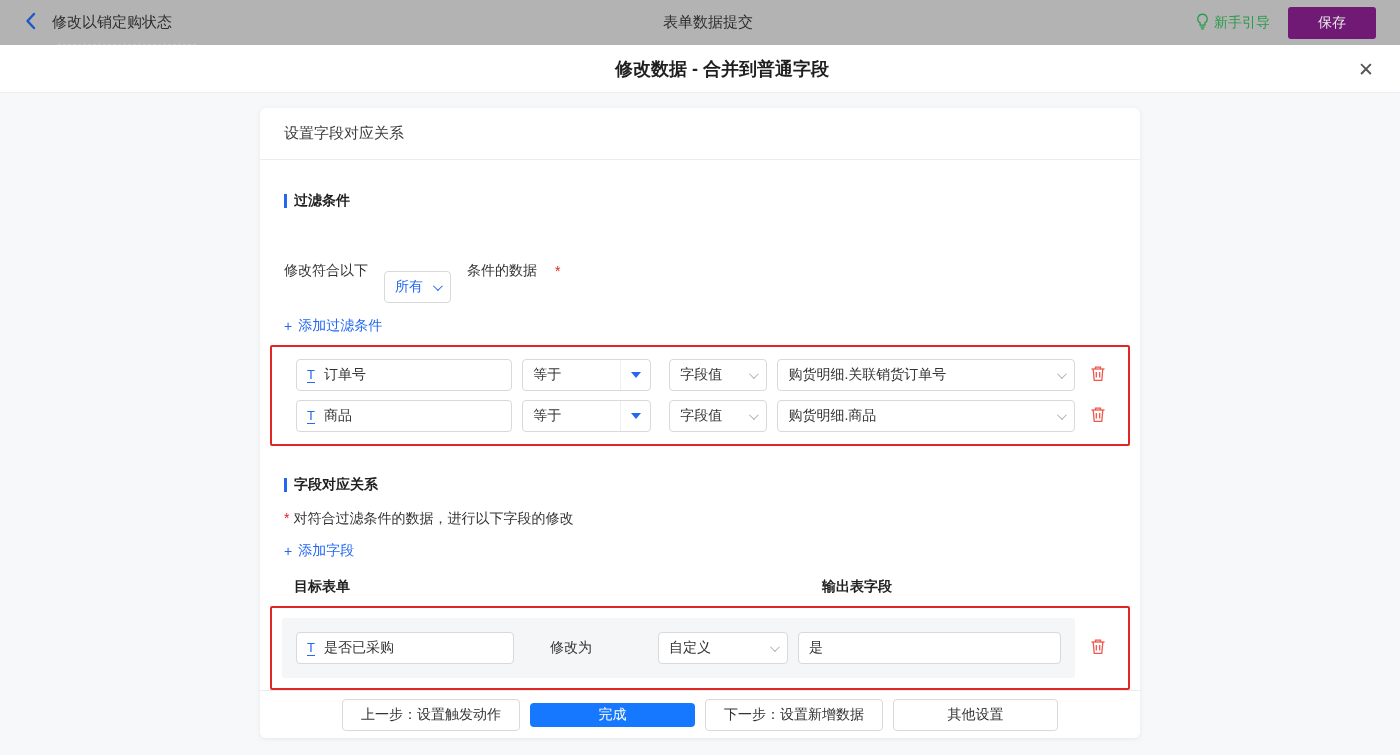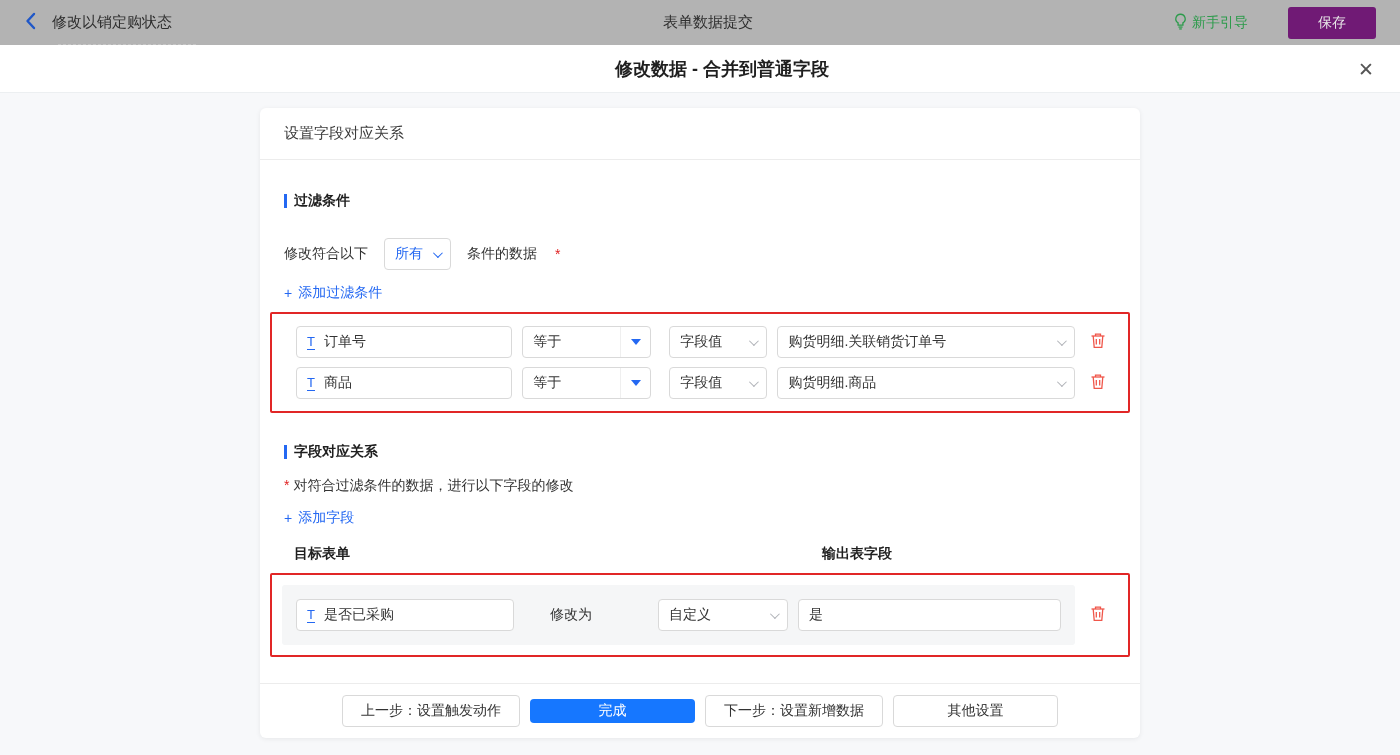--- a/index.html
+++ b/index.html
@@ -6,42 +6,42 @@
   html,body { width:1400px; height:755px; overflow:hidden; }
   body { font-family:"Liberation Sans","DejaVu Sans",sans-serif; font-size:14px; color:#333; background:#f5f6f8; }
 
   
   .topbar { position:relative; height:45px; background:#b3b3b3; display:flex; align-items:center; padding:0 24px; }
   .topbar-left { display:flex; align-items:center; gap:14px; }
   .back-btn { display:flex; align-items:center; cursor:pointer; color:#1f57c8; }
   .topbar-title { font-size:15px; color:#2f2f2f; }
   .title-dash { position:absolute; top:44px; left:58px; width:138px; border-top:1px dashed #c6c6c6; }
   .topbar-center { position:absolute; left:16px; right:0; text-align:center; font-size:15px; color:#2f2f2f; pointer-events:none; }
-  .topbar-right { margin-left:auto; display:flex; align-items:center; gap:40px; position:relative; z-index:2; }
+  .topbar-right { margin-left:auto; display:flex; align-items:center; gap:18px; position:relative; z-index:2; }
   .guide { display:flex; align-items:center; gap:5px; color:#2c9b4b; font-size:14px; cursor:pointer; }
   .save-btn { background:#701a75; color:#e8e8e8; border:none; border-radius:3px; font-size:14px; padding:7px 30px; cursor:pointer; }
 
   
   .modal-header { position:relative; height:48px; background:#fff; border-bottom:1px solid #eceff1; display:flex; align-items:center; justify-content:center; }
   .modal-title { font-size:18px; font-weight:bold; color:#1f1f1f;margin-left:44px; }
   .close-btn { position:absolute; right:26px; top:50%; transform:translateY(-50%); font-size:19px; color:#555; background:none; border:none; cursor:pointer; line-height:1; }
 
   .modal-body { height:662px; background:#f7f8fa; display:flex; flex-direction:column; align-items:center; }
 
   
   .card { width:880px; height:630px; margin-top:15px; background:#fff; border-radius:6px; box-shadow:0 1px 5px rgba(0,0,0,0.07); display:flex; flex-direction:column; }
   .card-header { padding:16px 24px; font-size:15px; color:#3c3c3c; border-bottom:1px solid #ececec; }
   .card-content { flex:1; padding:0 24px; }
 
   .section-title { display:flex; align-items:center; margin-top:32px; }
   .blue-bar { width:3px; height:14px; background:#2468F2; margin-right:7px; }
   .section-title b { font-size:14px; color:#1f1f1f; }
 
   .match-row { display:flex; align-items:center; margin-top:28px; gap:16px; }
-  .match-select { height:32px; min-width:64px; border:1px solid #d9d9d9; border-radius:4px; display:flex; align-items:center; gap:10px; padding:0 10px; color:#2468F2; cursor:pointer; background:#fff; }
+  .match-select { height:32px; min-width:64px; border:1px solid #d9d9d9; border-radius:4px; display:flex; align-items:center; gap:10px; padding:0 10px; color:#2468F2; cursor:pointer; background:#fff;margin-top:33px; }
   .chev { width:7px; height:7px; border-right:1.5px solid currentColor; border-bottom:1.5px solid currentColor; transform:rotate(45deg) translateY(-2px); }
   .chev-gray { color:#b0b3b8; }
   .req { color:#e02020; margin-left:2px; }
 
   .add-link { display:inline-flex; align-items:center; gap:6px; color:#2468F2; margin-top:14px; cursor:pointer; font-size:14px; }
 
   .red-group { border:2px solid #E12626; border-radius:2px; margin:10px -14px 0; padding:12px 22px 12px 24px; }
   .f-row { display:flex; align-items:center; }
   .f-row + .f-row { margin-top:9px; }
   .field-box { width:218px; height:32px; border:1px solid #d9d9d9; border-radius:4px; background:#fff; display:flex; align-items:center; padding:0 10px; gap:9px; }

